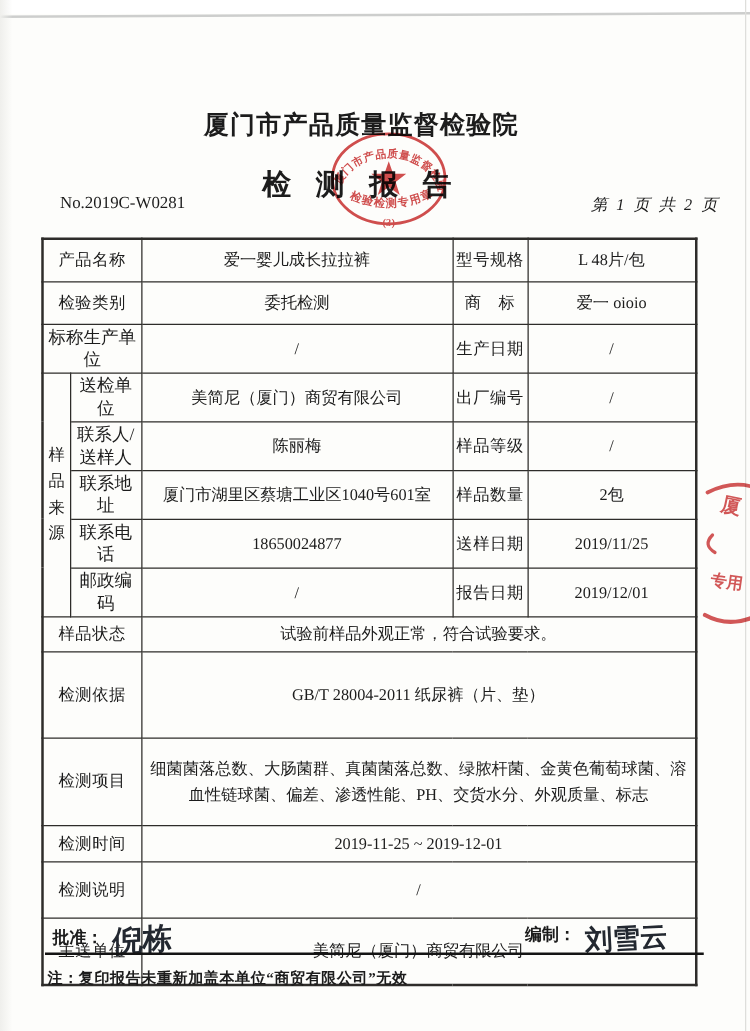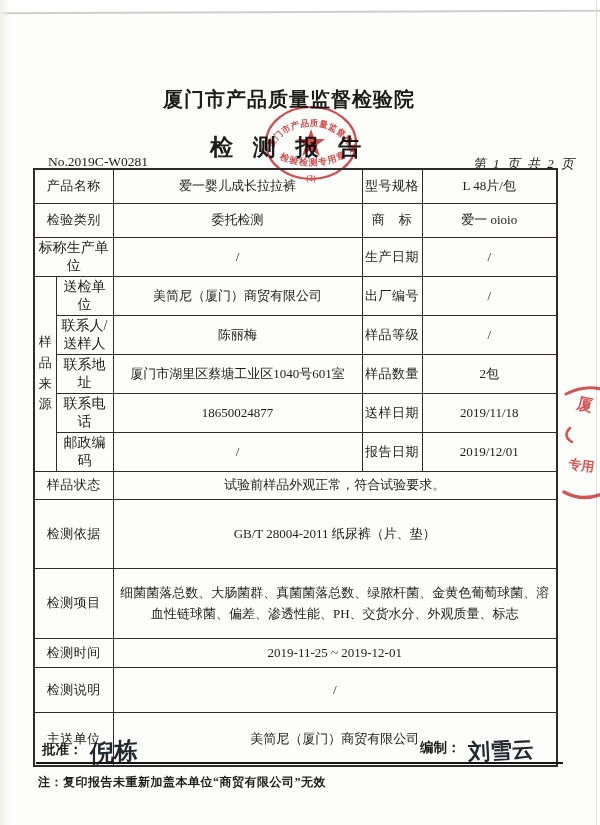--- a/index.html
+++ b/index.html
@@ -25,21 +25,21 @@
   .report-no{position:absolute;left:48px;top:154px;font-size:13.5px;}
   .page-info{position:absolute;right:24px;top:155px;font-size:13px;letter-spacing:2px;font-style:italic;}
 
   
   .stamp{position:absolute;left:256px;top:98px;width:112px;height:92px;
     mix-blend-mode:multiply;opacity:.9;}
   .side-stamp{position:absolute;right:0;top:380px;width:48px;height:132px;
     overflow:hidden;mix-blend-mode:multiply;opacity:.85;}
 
   
-  table.report{position:absolute;left:33px;top:168px;border-collapse:collapse;
+  table.report{position:absolute;left:33px;top:190px;border-collapse:collapse;
     table-layout:fixed;width:523px;}
   table.report td{border:1.5px solid #2e2c2a;padding:1px 2px;
     font-size:13px;text-align:center;vertical-align:middle;overflow:hidden;}
   table.report{border:2px solid #2e2c2a;}
   td.lab{letter-spacing:.5px;}
   td.lab.small{font-size:14px;letter-spacing:0;}
   td.val{font-size:13px;}
   td.left{text-align:left;padding-left:7px;padding-right:8px;line-height:1.65;}
   td.vlab div{width:15px;margin:0 auto;word-break:break-all;
     line-height:1.6;font-size:13px;}
@@ -146,21 +146,21 @@
   <tr class="h31">
     <td class="lab small">联系地址</td>
     <td class="val">厦门市湖里区蔡塘工业区1040号601室</td>
     <td class="lab">样品数量</td>
     <td class="val">2包</td>
   </tr>
   <tr class="h25">
     <td class="lab small">联系电话</td>
     <td class="val">18650024877</td>
     <td class="lab">送样日期</td>
-    <td class="val">2019/11/18</td>
+    <td class="val">2019/11/25</td>
   </tr>
   <tr class="h23">
     <td class="lab small">邮政编码</td>
     <td class="val">/</td>
     <td class="lab">报告日期</td>
     <td class="val">2019/12/01</td>
   </tr>
   <tr class="h28">
     <td class="lab" colspan="2">样品状态</td>
     <td class="val left" colspan="3">试验前样品外观正常，符合试验要求。</td>

